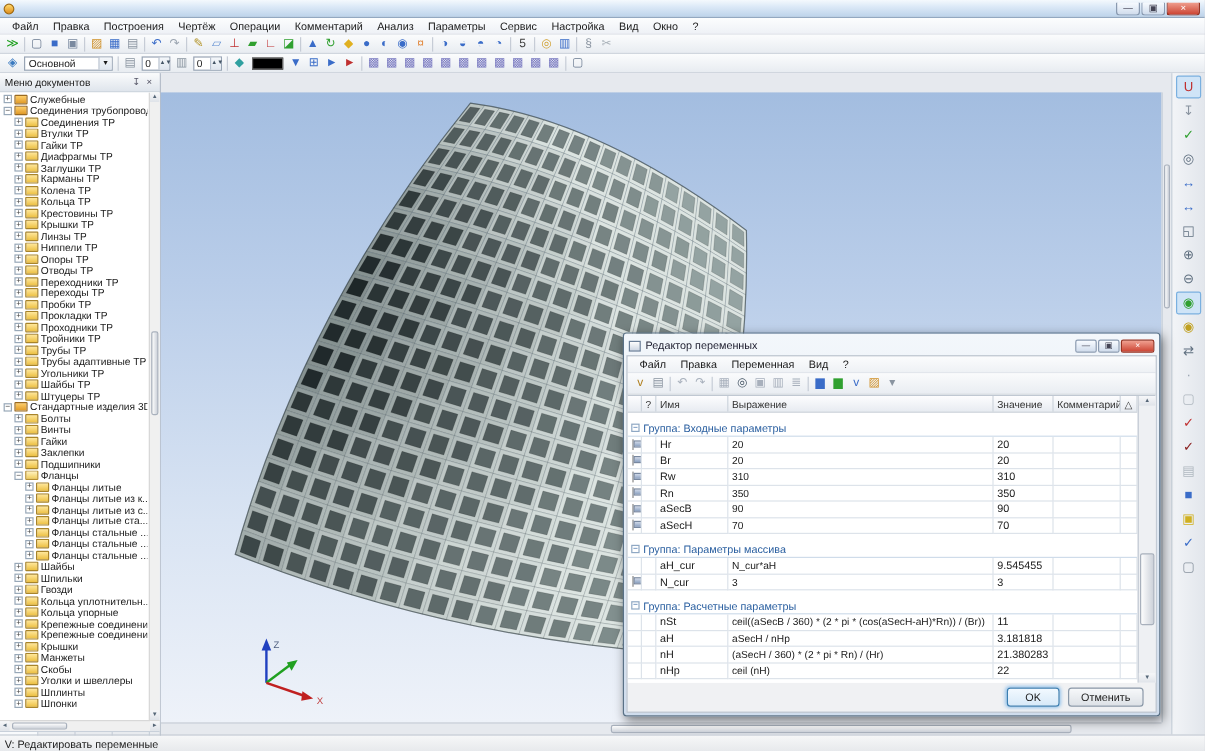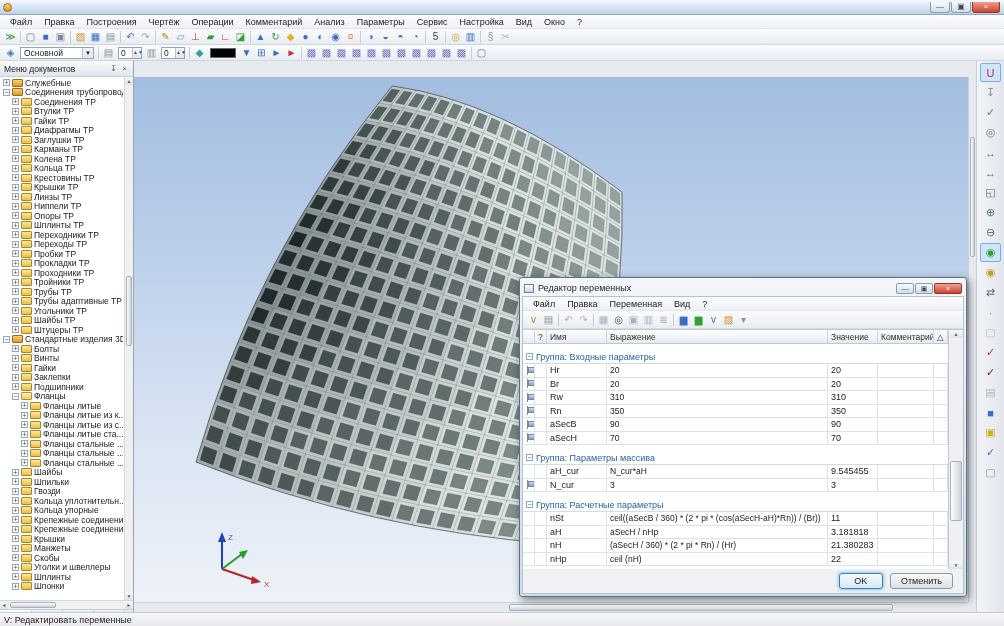--- a/index.html
+++ b/index.html
@@ -314,21 +314,21 @@
           <span class="tlabel">Ниппели ТР</span>
         </div>
         <div class="trow" style="padding-left: 11px;">
           <span class="exp">+</span>
           <span class="tfold"></span>
           <span class="tlabel">Опоры ТР</span>
         </div>
         <div class="trow" style="padding-left: 11px;">
           <span class="exp">+</span>
           <span class="tfold"></span>
-          <span class="tlabel">Шплинты ТР</span>
+          <span class="tlabel">Отводы ТР</span>
         </div>
         <div class="trow" style="padding-left: 11px;">
           <span class="exp">+</span>
           <span class="tfold"></span>
           <span class="tlabel">Переходники ТР</span>
         </div>
         <div class="trow" style="padding-left: 11px;">
           <span class="exp">+</span>
           <span class="tfold"></span>
           <span class="tlabel">Переходы ТР</span>

